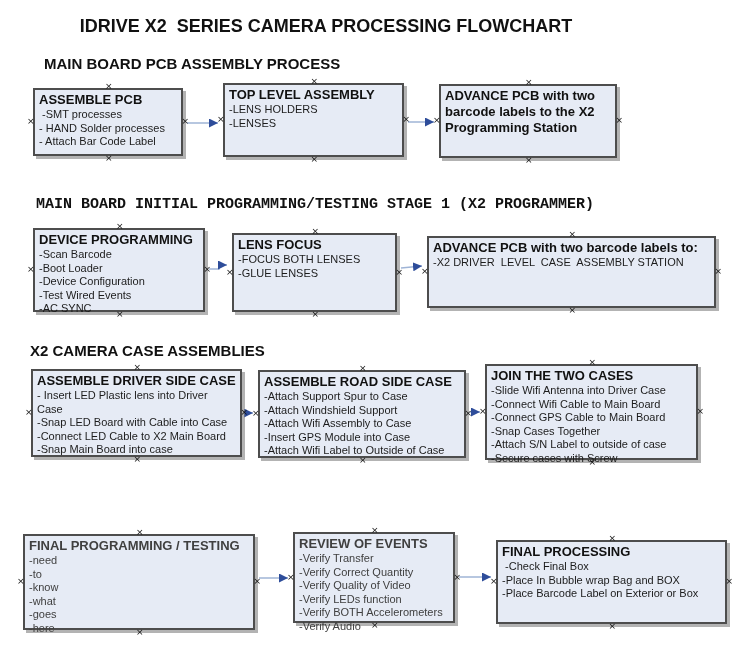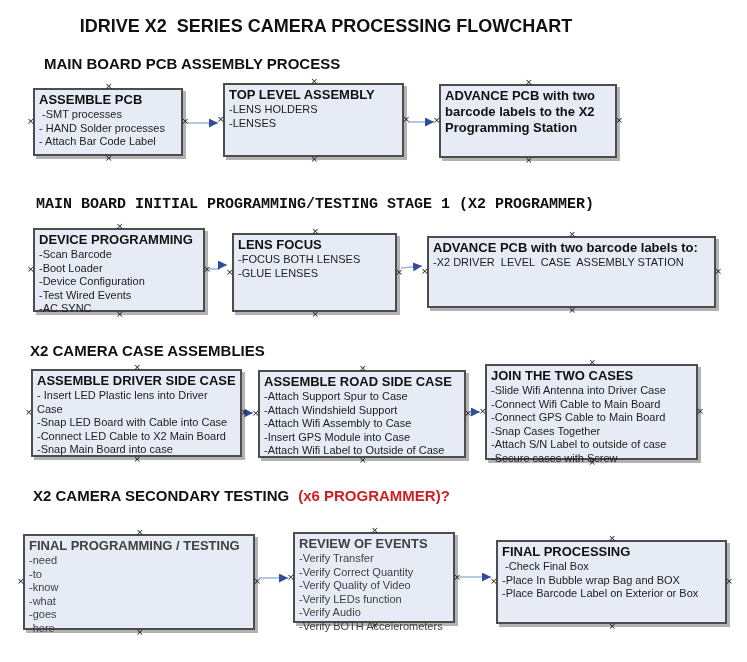--- a/index.html
+++ b/index.html
@@ -36,21 +36,20 @@
 </head>
 <body>
 
 <div id="canvas">
 
   <div id="title">IDRIVE X2  SERIES CAMERA PROCESSING FLOWCHART</div>
 
   <div class="sec-header" style="left:20px;top:55px;margin-left:24px;">MAIN BOARD PCB ASSEMBLY PROCESS</div>
   <div class="sec-header" style="left:36px;top:196px;font-family:Liberation Mono, monospace;">MAIN BOARD INITIAL PROGRAMMING/TESTING STAGE 1 (X2 PROGRAMMER)</div>
   <div class="sec-header" style="left:30px;top:342px;">X2 CAMERA CASE ASSEMBLIES</div>
-  <div class="sec-header" style="left:33px;top:487px;"><span>X2 CAMERA SECONDARY TESTING</span><span class="red-part">(x6 PROGRAMMER)?</span></div>
 
   <svg id="arrows" width="747" height="662" viewBox="0 0 747 662">
     <defs>
       <marker id="ah" markerUnits="userSpaceOnUse" markerWidth="10" markerHeight="9" refX="9" refY="4.5" orient="auto">
         <path d="M0,0 L9,4.5 L0,9 z" fill="#2e4d9a"></path>
       </marker>
     </defs>
     <line x1="187" y1="123" x2="218" y2="123" stroke="#9fb4d6" stroke-width="1.5" marker-end="url(#ah)"></line>
     <line x1="408" y1="122" x2="434" y2="122" stroke="#9fb4d6" stroke-width="1.5" marker-end="url(#ah)"></line>
     <polyline points="209,269 219,269 219,265 227,265" fill="none" stroke="#9fb4d6" stroke-width="1.5" marker-end="url(#ah)"></polyline>
@@ -178,22 +177,22 @@
   <div class="flowbox redbox" style="left:293px;top:532px;width:162px;height:91px;">
     <span class="hd ht">×</span>
       <span class="hd hb">×</span>
       <span class="hd hl">×</span>
       <span class="hd hr">×</span>
     <div class="bt">REVIEW OF EVENTS</div>
     <div class="item">-Verify Transfer</div>
     <div class="item">-Verify Correct Quantity</div>
     <div class="item">-Verify Quality of Video</div>
     <div class="item">-Verify LEDs function</div>
+    <div class="item">-Verify BOTH Accelerometers</div>
     <div class="item">-Verify Audio</div>
-    <div class="item">-Verify BOTH Accelerometers</div>
   </div>
 
   <div class="flowbox" style="left:496px;top:540px;width:231px;height:84px;">
     <span class="hd ht">×</span>
       <span class="hd hb">×</span>
       <span class="hd hl">×</span>
       <span class="hd hr">×</span>
     <div class="bt">FINAL PROCESSING</div>
     <div class="item"> -Check Final Box</div>
     <div class="item">-Place In Bubble wrap Bag and BOX</div>

